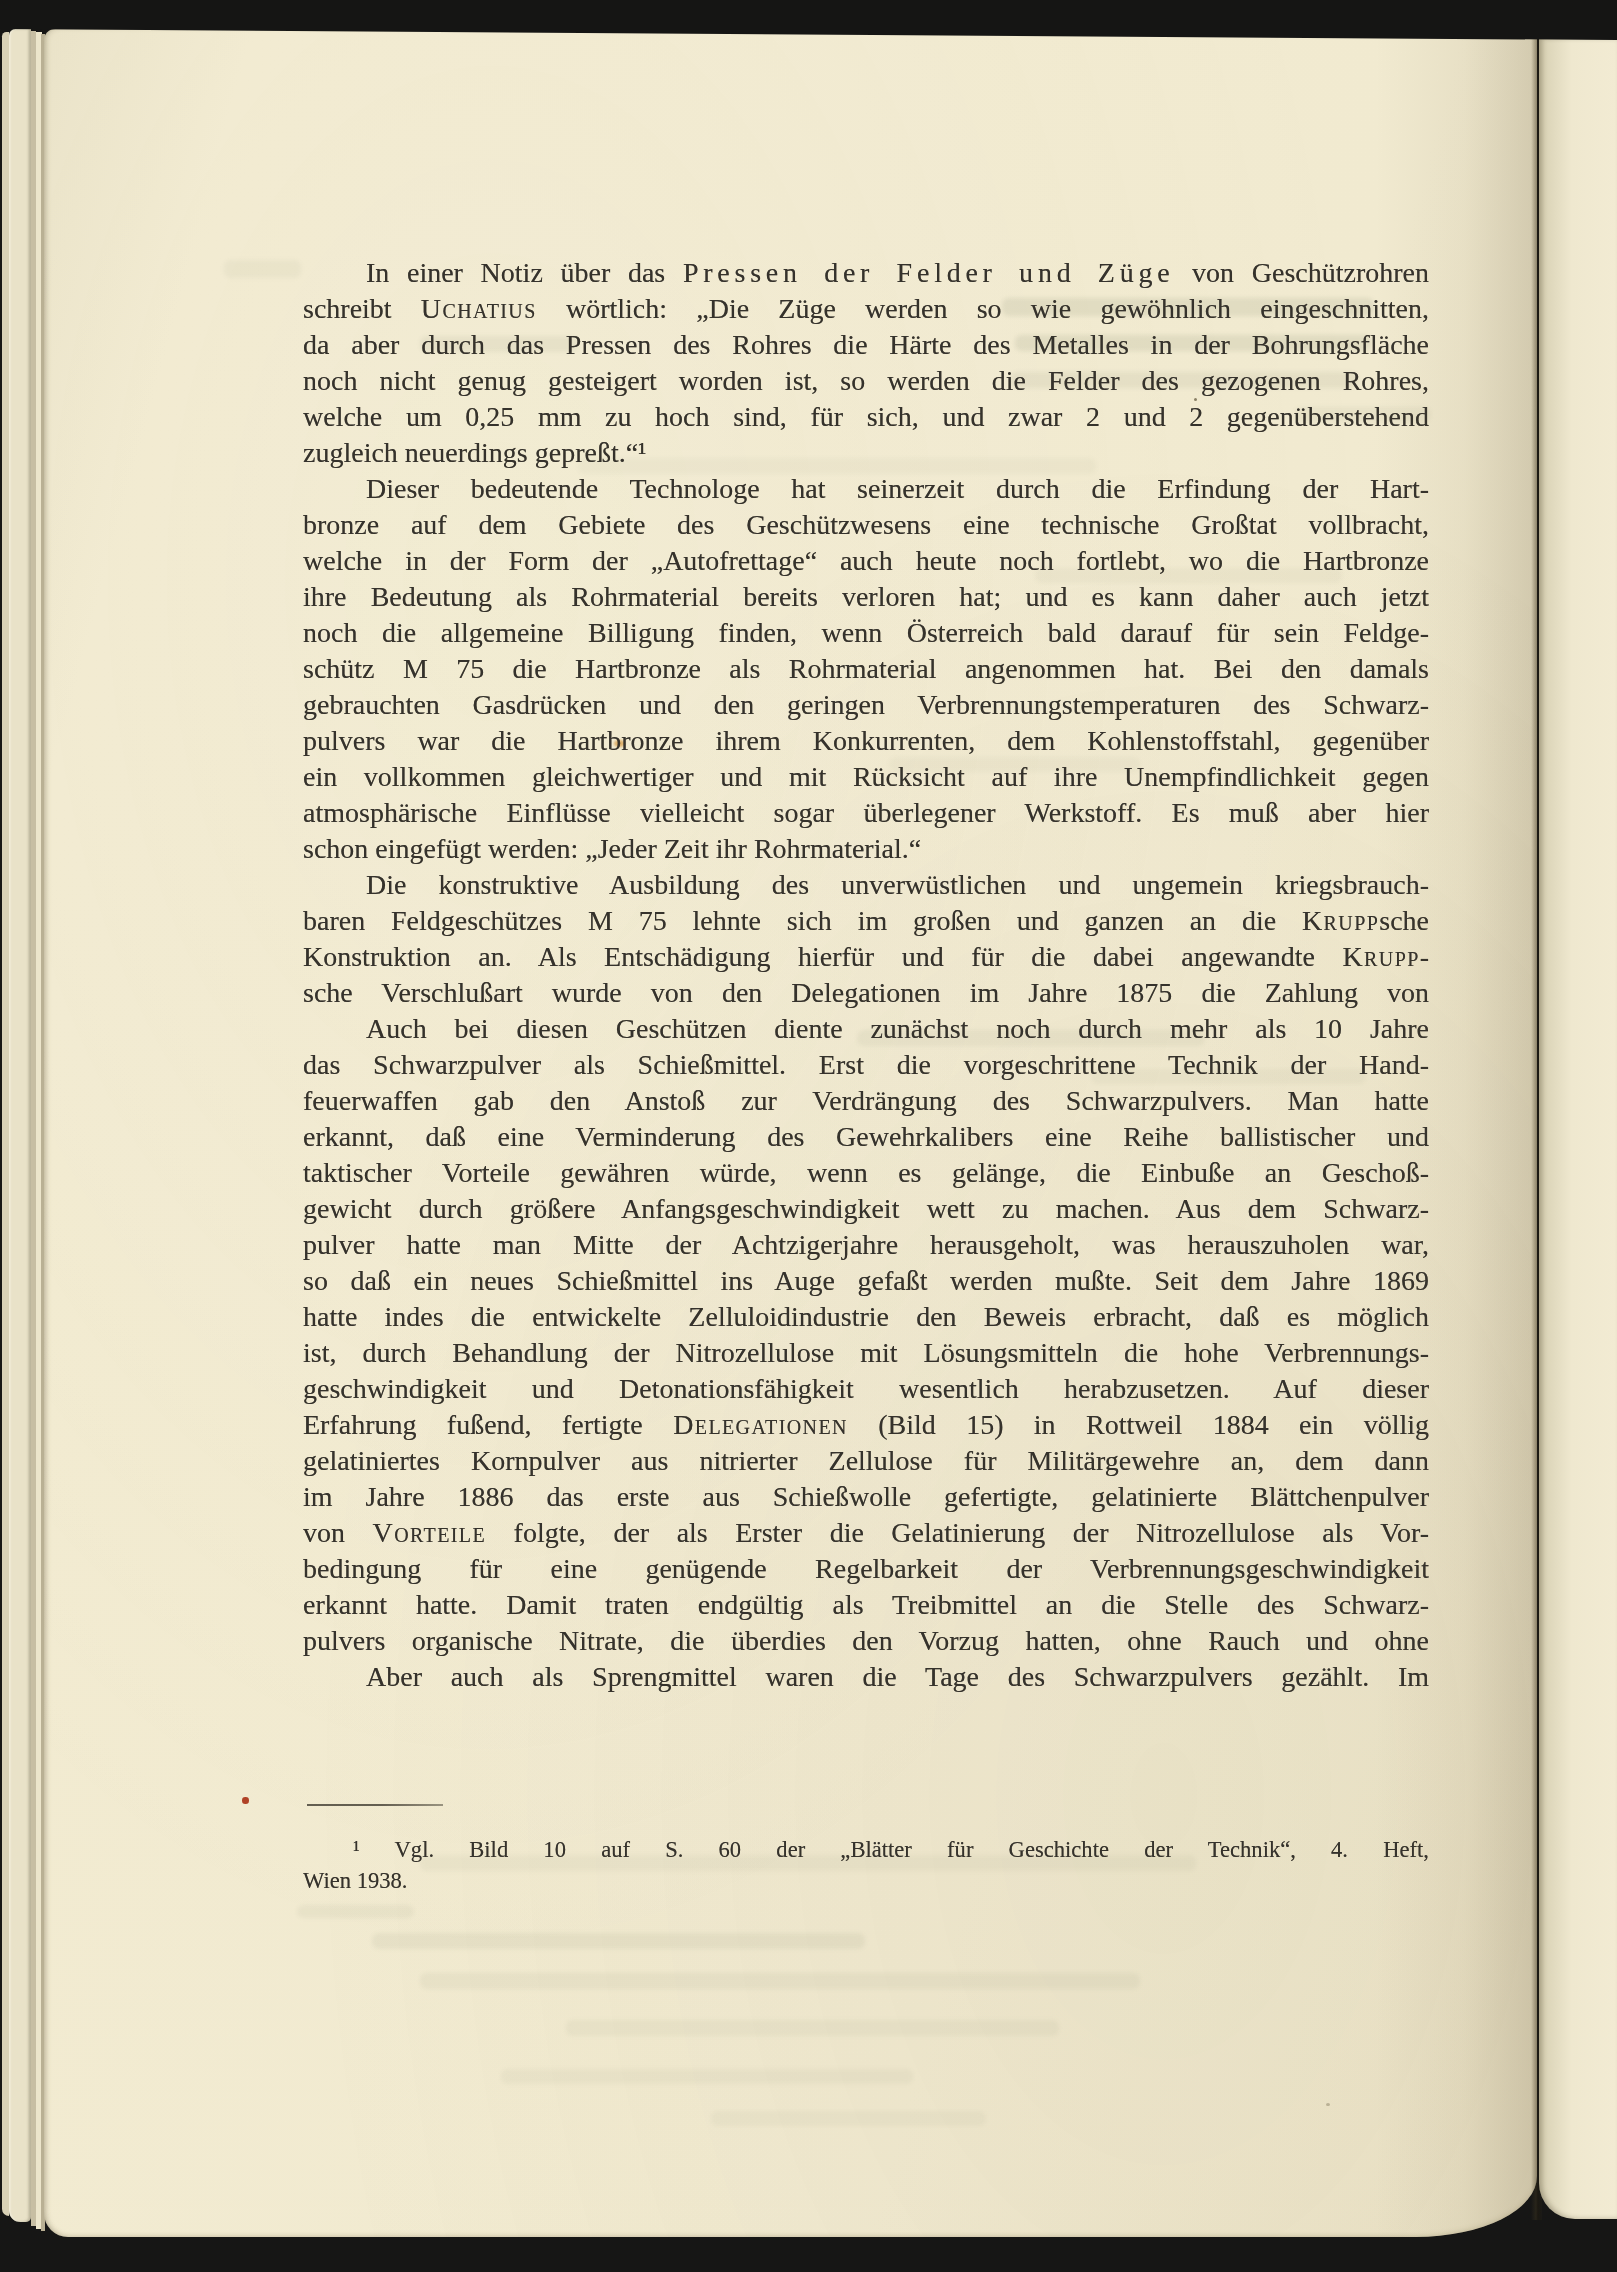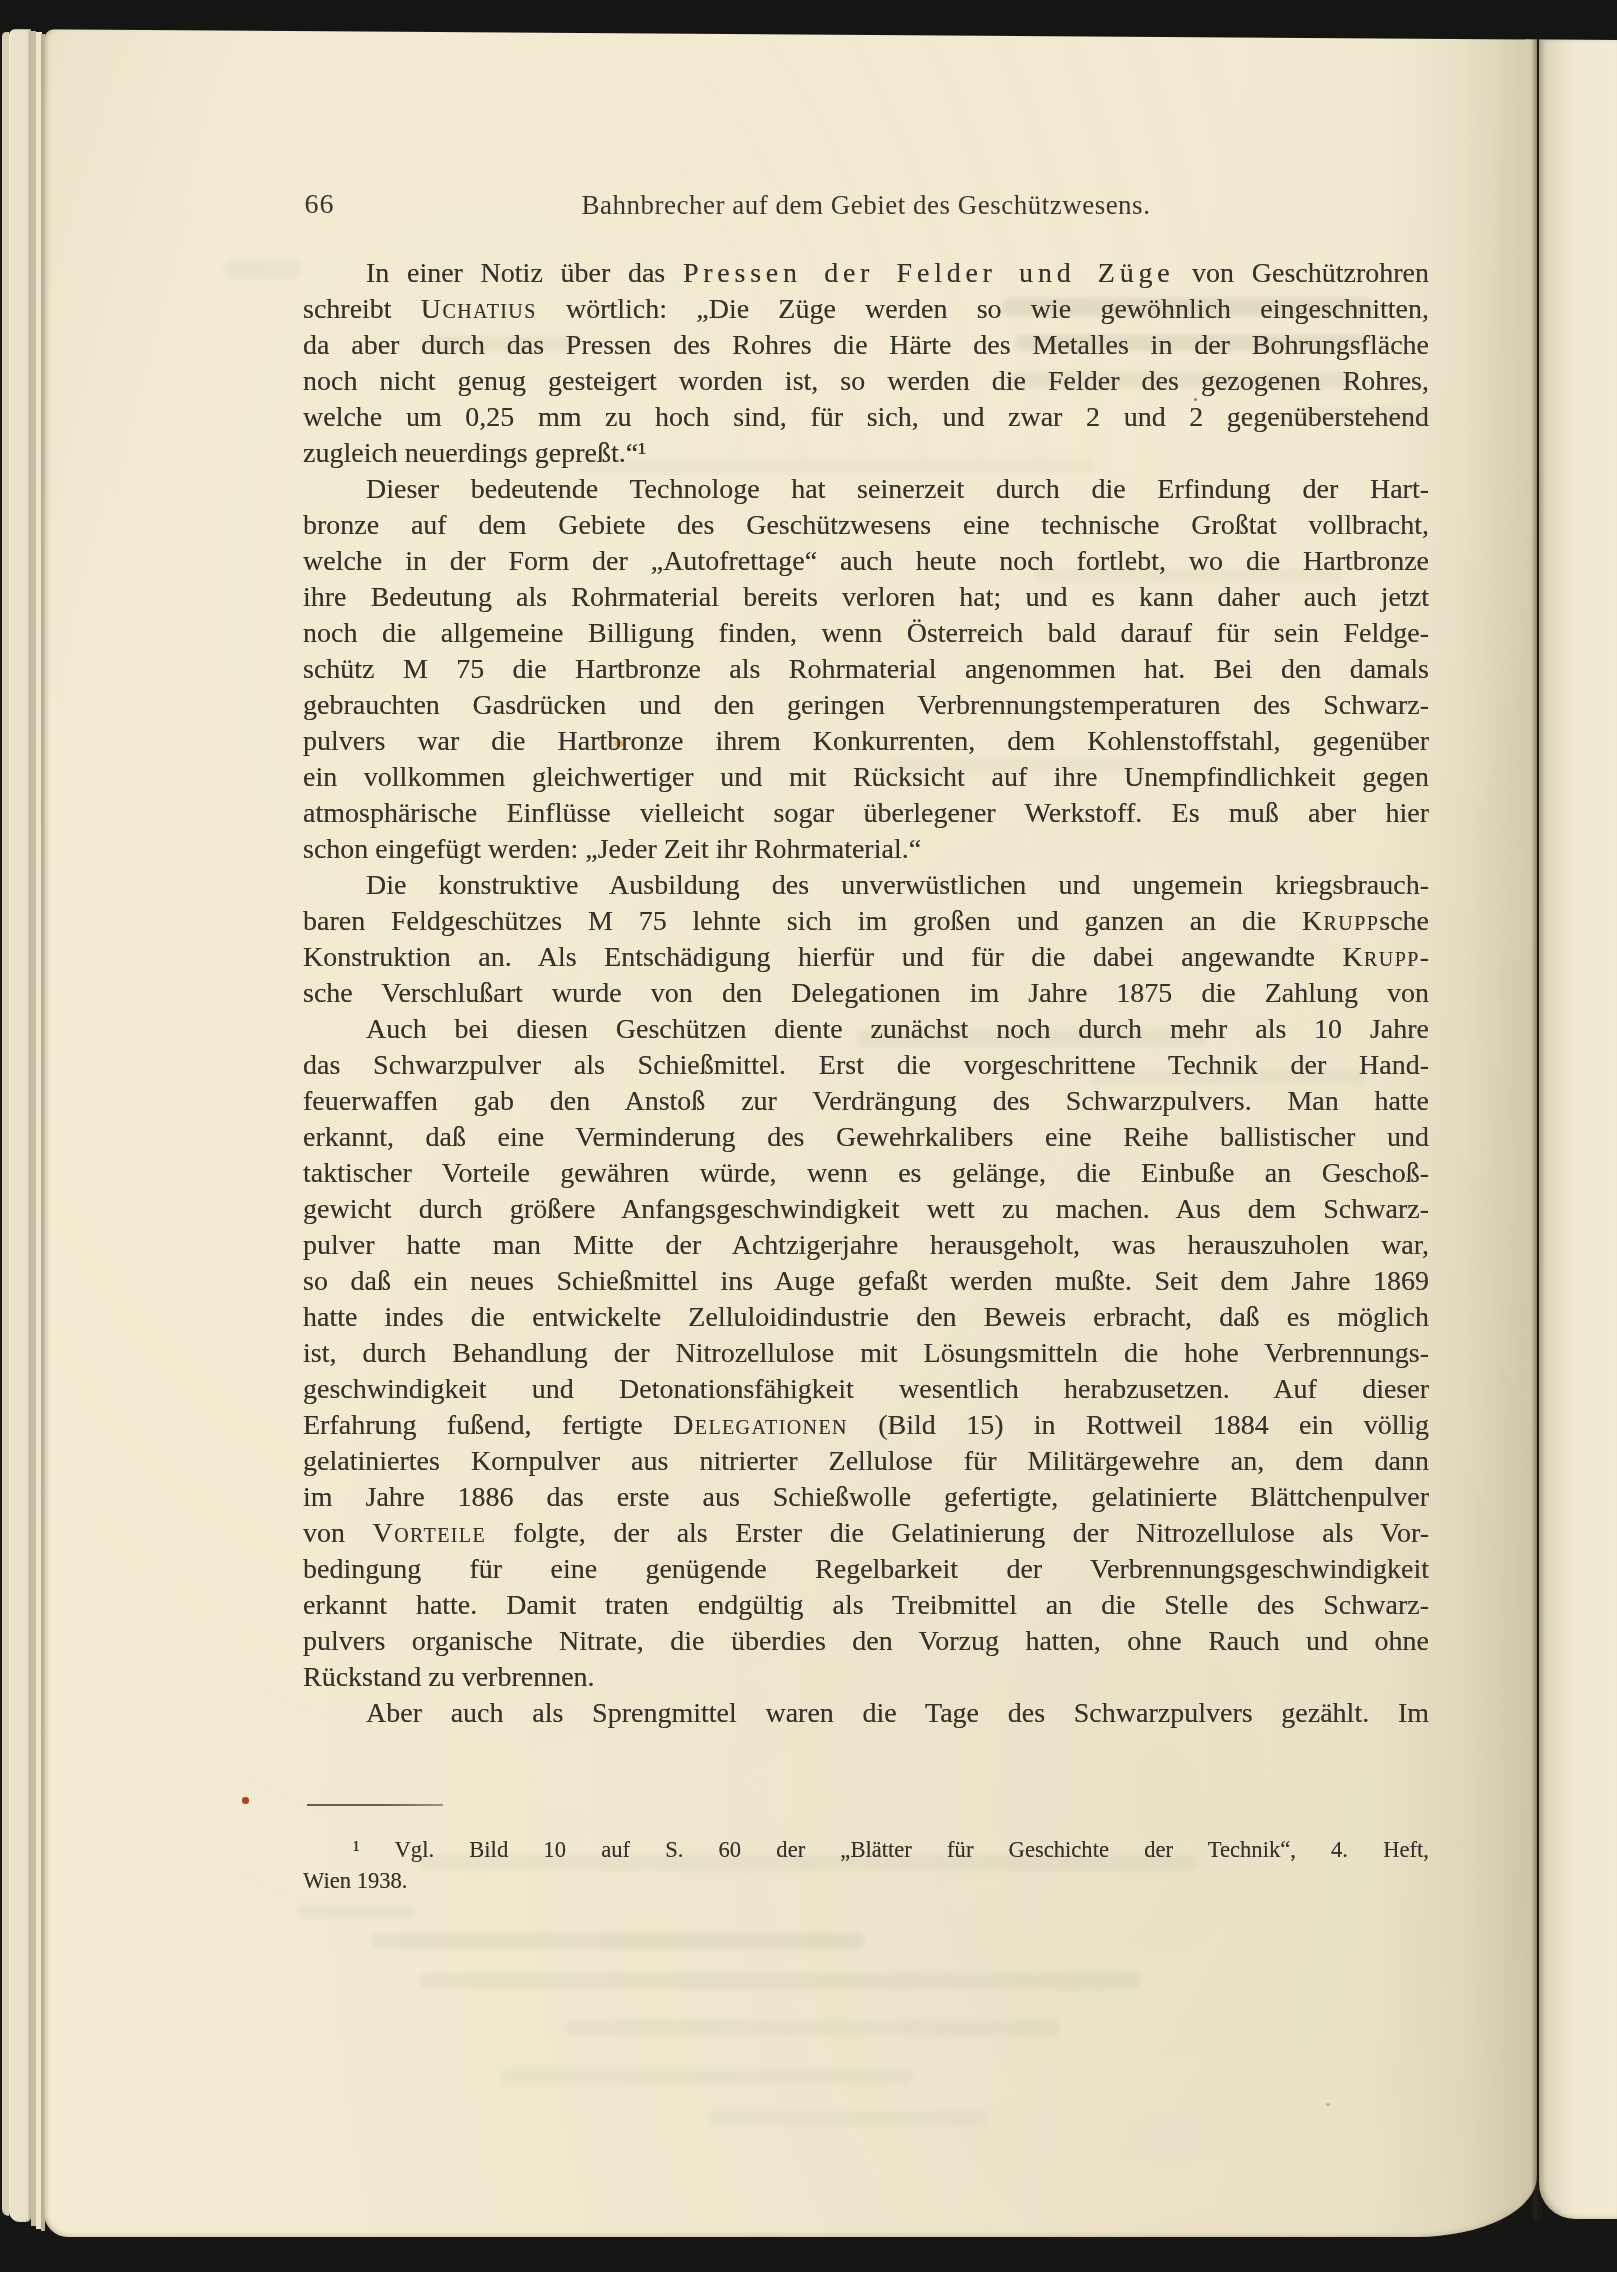--- a/index.html
+++ b/index.html
@@ -89,24 +89,20 @@
     <div class="ghost" style="left:376px;top:1944px;width:720px;height:16px;opacity:.6"></div>
     <div class="ghost" style="left:522px;top:1991px;width:493px;height:16px;opacity:.55"></div>
     <div class="ghost" style="left:457px;top:2040px;width:412px;height:14.6px;opacity:.5"></div>
     <div class="ghost" style="left:667px;top:2082px;width:275px;height:14.6px;opacity:.45"></div>
 
     <div class="speck" id="stain-orange"></div>
     <div class="speck" id="dot-red"></div>
     <div class="speck" id="speck-gray"></div>
     <div class="speck" id="speck-gray2"></div>
 
-    <div id="header-row">
-      <div id="page-number">66</div>
-      <div id="running-header">Bahnbrecher auf dem Gebiet des Geschützwesens.</div>
-    </div>
 
     <div id="body-text">
         <div class="para">
           <div class="line first"><span>In einer Notiz über das </span><span class="seg-sp">Pressen der Felder und Züge</span><span> von Geschützrohren</span></div>
           <div class="line"><span>schreibt </span><span class="seg-sc">Uchatius</span><span> wörtlich: „Die Züge werden so wie gewöhnlich eingeschnitten,</span></div>
           <div class="line"><span>da aber durch das Pressen des Rohres die Härte des Metalles in der Bohrungsfläche</span></div>
           <div class="line"><span>noch nicht genug gesteigert worden ist, so werden die Felder des gezogenen Rohres,</span></div>
           <div class="line"><span>welche um 0,25 mm zu hoch sind, für sich, und zwar 2 und 2 gegenüberstehend</span></div>
           <div class="line end"><span>zugleich neuerdings gepreßt.“¹</span></div>
         </div>
@@ -141,21 +137,20 @@
           <div class="line"><span>hatte indes die entwickelte Zelluloidindustrie den Beweis erbracht, daß es möglich</span></div>
           <div class="line"><span>ist, durch Behandlung der Nitrozellulose mit Lösungsmitteln die hohe Verbrennungs-</span></div>
           <div class="line"><span>geschwindigkeit und Detonationsfähigkeit wesentlich herabzusetzen. Auf dieser</span></div>
           <div class="line"><span>Erfahrung fußend, fertigte </span><span class="seg-sc">Delegationen</span><span> (Bild 15) in Rottweil 1884 ein völlig</span></div>
           <div class="line"><span>gelatiniertes Kornpulver aus nitrierter Zellulose für Militärgewehre an, dem dann</span></div>
           <div class="line"><span>im Jahre 1886 das erste aus Schießwolle gefertigte, gelatinierte Blättchenpulver</span></div>
           <div class="line"><span>von </span><span class="seg-sc">Vorteile</span><span> folgte, der als Erster die Gelatinierung der Nitrozellulose als Vor-</span></div>
           <div class="line"><span>bedingung für eine genügende Regelbarkeit der Verbrennungsgeschwindigkeit</span></div>
           <div class="line"><span>erkannt hatte. Damit traten endgültig als Treibmittel an die Stelle des Schwarz-</span></div>
           <div class="line"><span>pulvers organische Nitrate, die überdies den Vorzug hatten, ohne Rauch und ohne</span></div>
-          <div class="line end"><span>Rückstand zu verbrennen.</span></div>
         </div>
         <div class="para">
           <div class="line first"><span>Aber auch als Sprengmittel waren die Tage des Schwarzpulvers gezählt. Im</span></div>
         </div>
       </div>
 
     <div id="footnote-rule"></div>
     <div id="footnote">
         <div class="line first"><span>¹ Vgl. Bild 10 auf S. 60 der „Blätter für Geschichte der Technik“, 4. Heft,</span></div>
         <div class="line end"><span>Wien 1938.</span></div>

